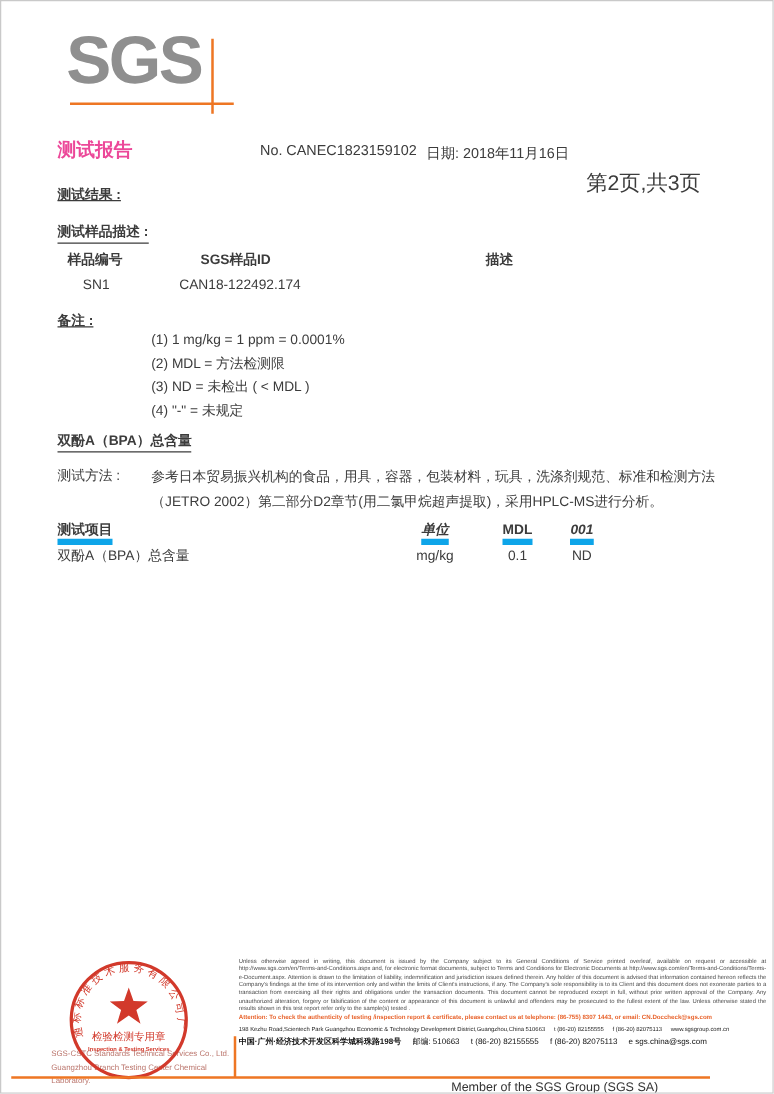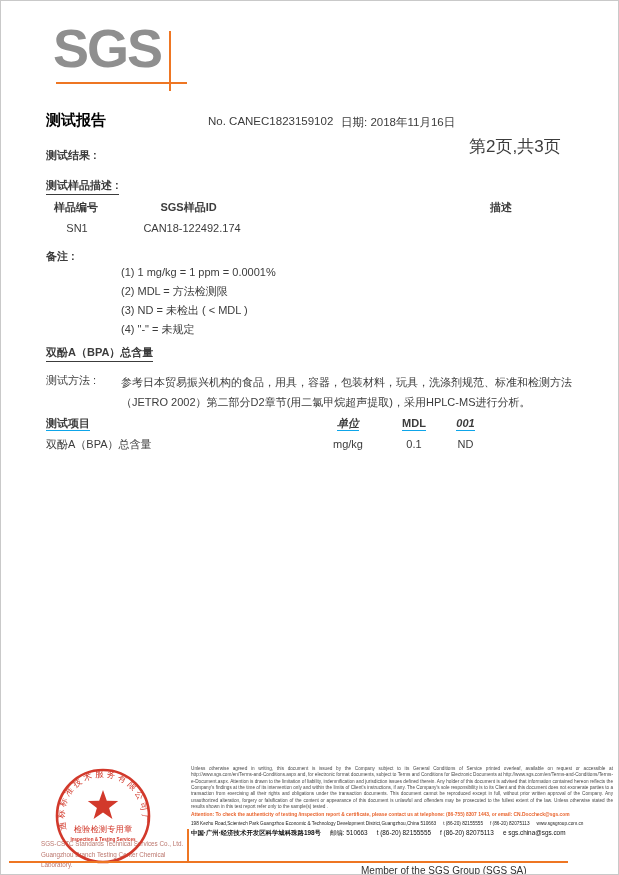--- a/index.html
+++ b/index.html
@@ -9,51 +9,51 @@
     font-family:"Liberation Sans", sans-serif; color:#3c3c3c; overflow:hidden;
   }
   .abs { position:absolute; }
 
   
   .logo { left:52px; top:20px; font-size:54px; font-weight:bold; color:#8f8f8f;
           letter-spacing:-2px; line-height:1; font-family:"Liberation Sans", sans-serif; }
   .logo-hline { left:55px; top:81px; width:131px; height:2px; background:#ee7623; }
   .logo-vline { left:168px; top:30px; width:2px; height:60px; background:#ee7623; }
 
-  .report-title { left:45px; top:110px; font-size:15px; font-weight:bold; color:#000000; }
+  .report-title { left:45px; top:110px; font-size:15px; font-weight:bold; color:#ec4899; }
   .report-no   { left:207px; top:114px; font-size:11.5px; }
   .report-date { left:340px; top:114px; font-size:11.5px; }
   .report-page { left:468px; top:114px; font-size:17px;margin-top:20px; }
 
-  .sec-label { font-size:11px; font-weight:bold; color:#3c3c3c; }
+  .sec-label { font-size:11px; font-weight:bold; color:#3c3c3c;text-decoration:underline; }
   .u { border-bottom:1.5px solid #3c3c3c; padding-bottom:1px; display:inline-block; }
 
   
   .stable { left:31px; top:199px; width:480px; font-size:11px; }
   .stable .row { display:flex; margin-bottom:7px; }
   .stable .c1 { width:90px; text-align:center; }
   .stable .c2 { width:140px; text-align:center; }
-  .stable .c3 { width:230px; text-align:right; padding-left:8px;margin-left:22px; }
+  .stable .c3 { width:230px; text-align:center; padding-left:8px;margin-left:22px; }
   .stable .hdr { font-weight:bold; }
 
   .remarks-list { left:100px; top:266px; font-size:11px;margin-left:20px; }
   .remarks-list div { margin-bottom:8px; line-height:11px; }
 
   .method-label { left:45px; top:372px; font-size:11px; }
   .method-text  { left:120px; top:372px; width:465px; font-size:11px; line-height:19.5px; }
 
   
   .rtable { left:45px; top:415px; width:445px; font-size:11px; }
   .rtable .row { display:flex; align-items:baseline; }
   .rtable .row.data { margin-top:6px; }
   .rtable .c1 { width:262px; text-align:left; }
   .rtable .c2 { width:80px; text-align:center; }
   .rtable .c3 { width:52px; text-align:center; }
   .rtable .c4 { width:51px; text-align:center; }
-  .hu { border-bottom:1px solid #0ea5e9; padding-bottom:1px; }
+  .hu { border-bottom:5px solid #0ea5e9; padding-bottom:1px; }
   .it { font-style:italic; }
   .bold { font-weight:bold; }
 
   
   .company-lines { left:40px; top:838px; width:155px; font-size:6.3px; line-height:10.5px;
                    color:#bb766d; }
   .stamp { left:52px; top:765px; width:100px; height:100px; }
 
   .fineprint { left:190px; top:765px; width:422px; }
   .disclaimer { font-size:4.7px; line-height:6.35px; text-align:justify; color:#4a4a4a; }

